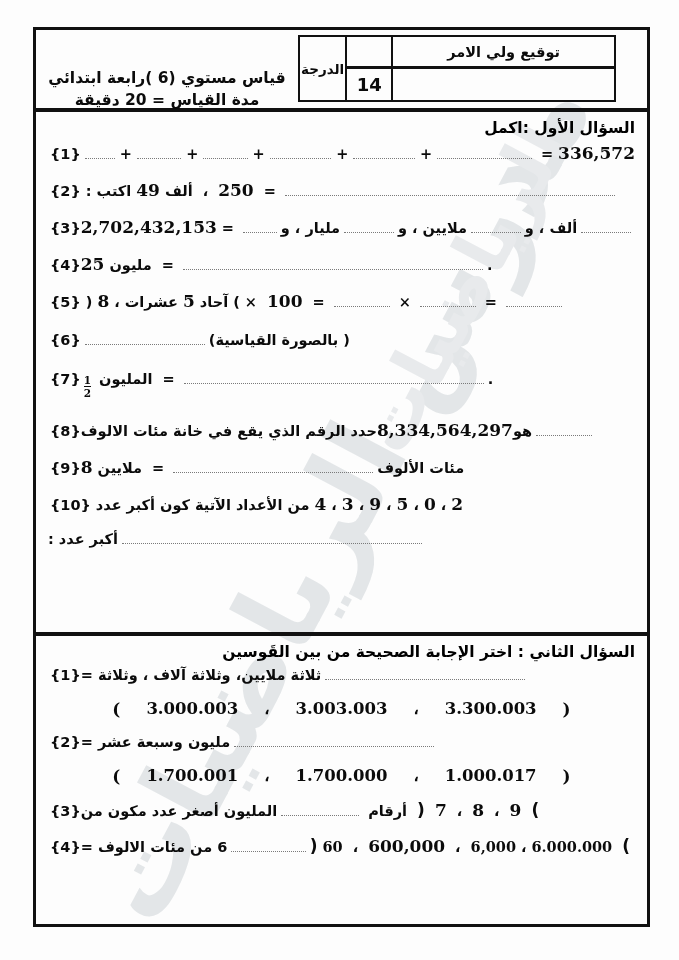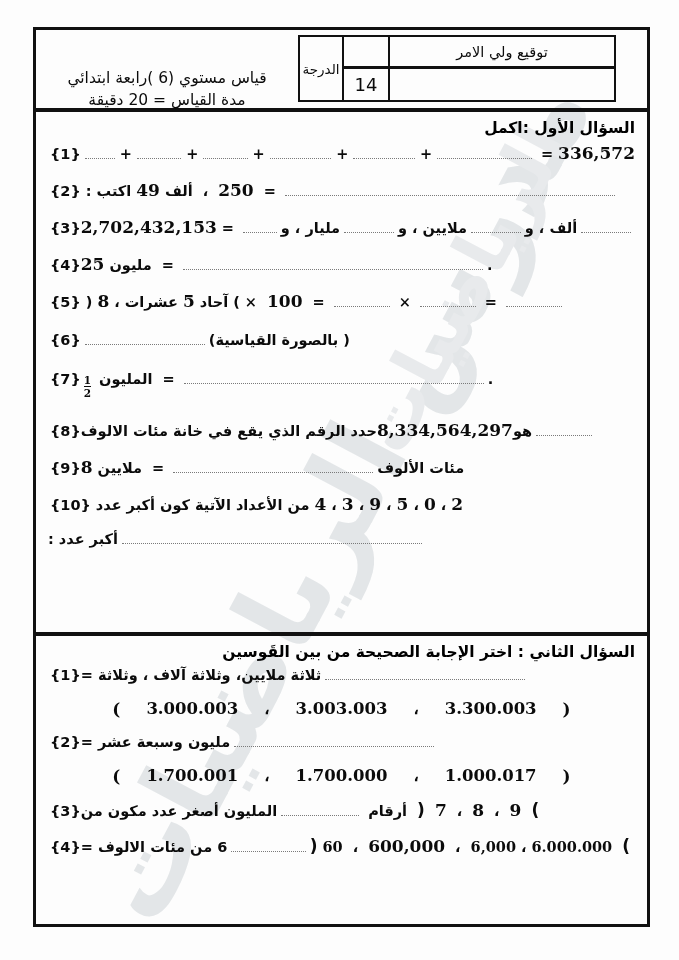--- a/index.html
+++ b/index.html
@@ -62,39 +62,39 @@
     align-items: stretch;
   }
   .exam-title {
     flex: 0 0 262px;
     display: flex;
     flex-direction: column;
     align-items: center;
     justify-content: center;
     text-align: center;
     font-size: 15.5px;
-    font-weight: normal;
+    font-weight: bold;
     color: #0b0b0b;
     line-height: 1.45;
     padding: 0 6px;
     margin-top: 40px;
   }
   .exam-title .line2 { white-space: nowrap; }
   .grade-table {
     flex: 0 0 318px;
     margin: 5px 12px 6px 0;
     border-collapse: collapse;
     border: 2.5px solid #111;
     table-layout: fixed;
   }
   .grade-table td {
     border: 2px solid #111;
     text-align: center;
     vertical-align: middle;
-    font-weight: normal;
+    font-weight: bold;
     color: #0b0b0b;
   }
   .cell-darja {
     width: 44px;
     font-size: 13.5px;
   }
   .cell-score { width: 46px; font-size: 18px; }
   .cell-sign  { font-size: 14.5px; }
   .row-top td { height: 31px; }
   .row-bot td { height: 32px; border-top: 3px solid #111; }

